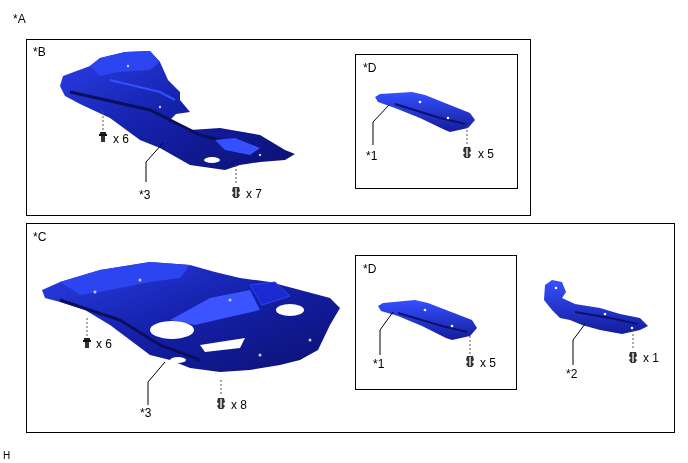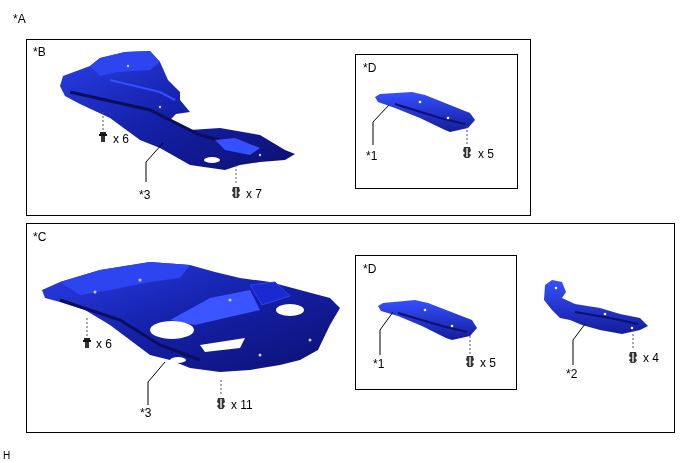--- a/index.html
+++ b/index.html
@@ -119,22 +119,22 @@
 </svg>
 
 <span class="lbl" style="left:113px;top:133px;">x 6</span>
 <span class="lbl" style="left:246px;top:188px;">x 7</span>
 <span class="lbl" style="left:139px;top:189px;">*3</span>
 
 <span class="lbl" style="left:366px;top:150px;">*1</span>
 <span class="lbl" style="left:478px;top:148px;text-align:right;">x 5</span>
 
 <span class="lbl" style="left:96px;top:338px;">x 6</span>
-<span class="lbl" style="left:231px;top:399px;">x 11</span>
+<span class="lbl" style="left:231px;top:399px;">x 8</span>
 <span class="lbl" style="left:140px;top:407px;">*3</span>
 
 <span class="lbl" style="left:373px;top:358px;">*1</span>
 <span class="lbl" style="left:480px;top:357px;">x 5</span>
 
 <span class="lbl" style="left:566px;top:368px;">*2</span>
-<span class="lbl" style="left:643px;top:352px;">x 4</span>
+<span class="lbl" style="left:643px;top:352px;">x 1</span>
 
 <span class="lbl" style="left:3px;top:450px;font-size:10px;">H</span>
 
 </body></html>

